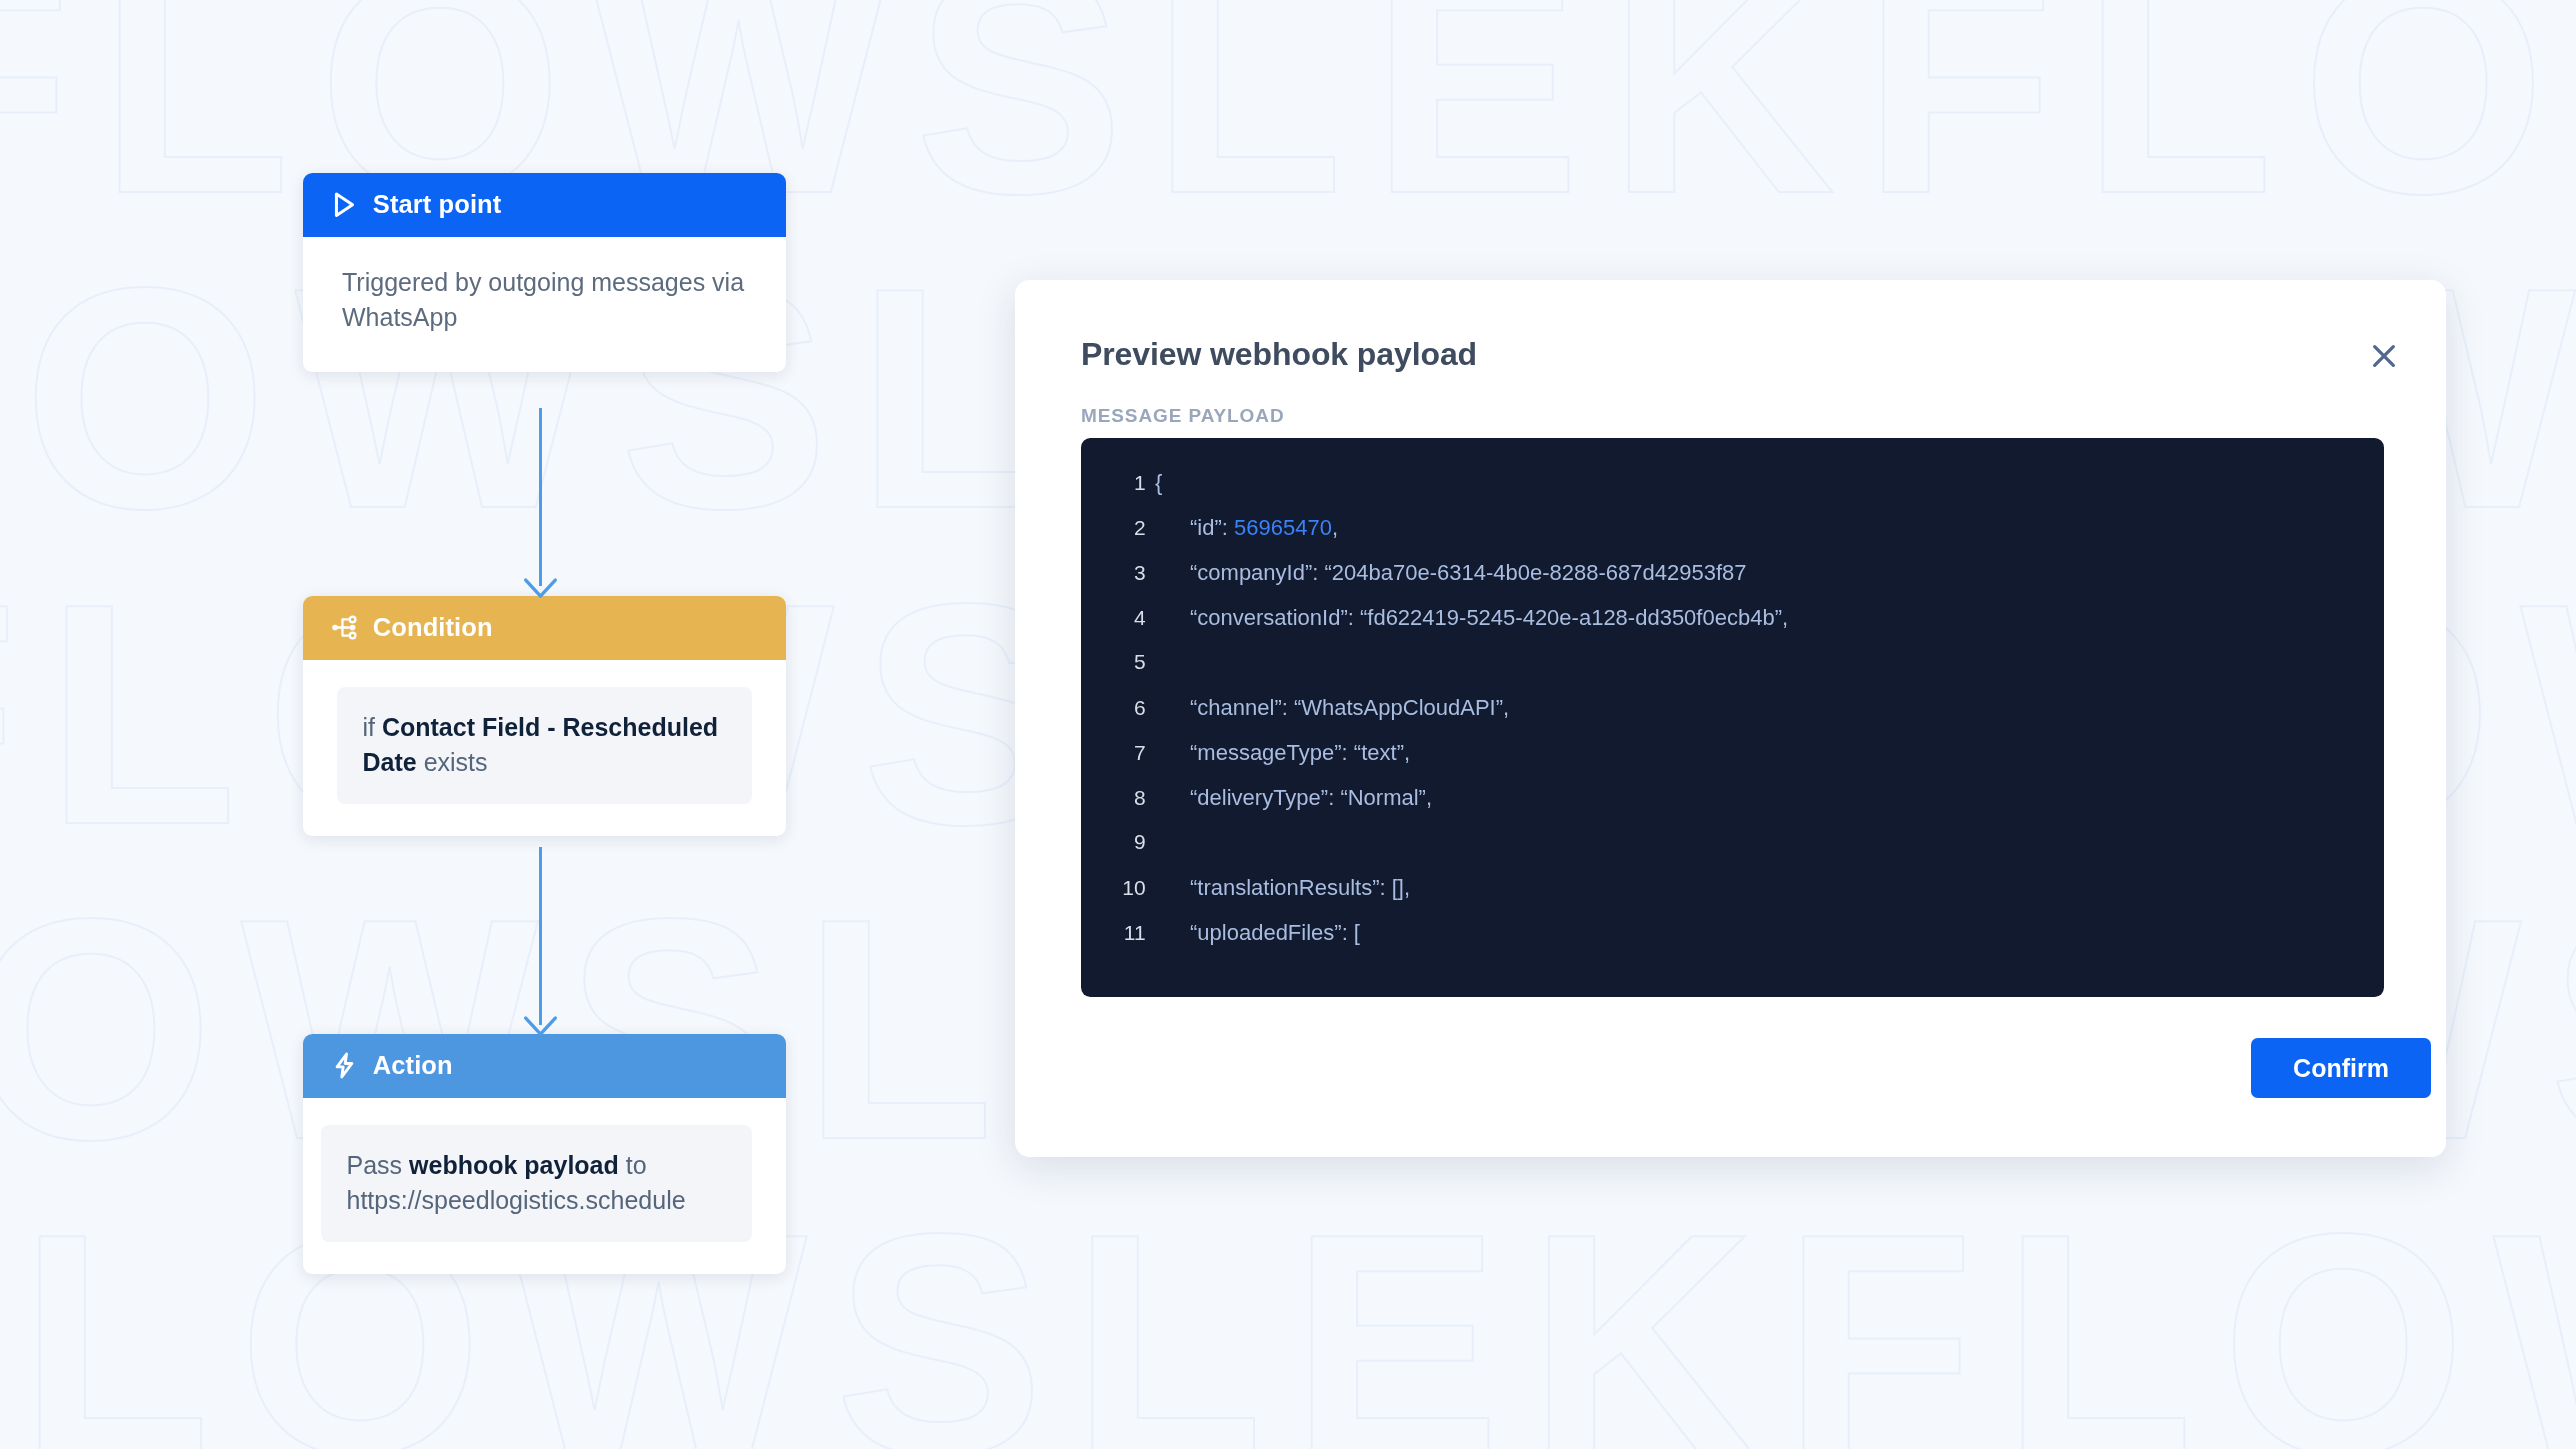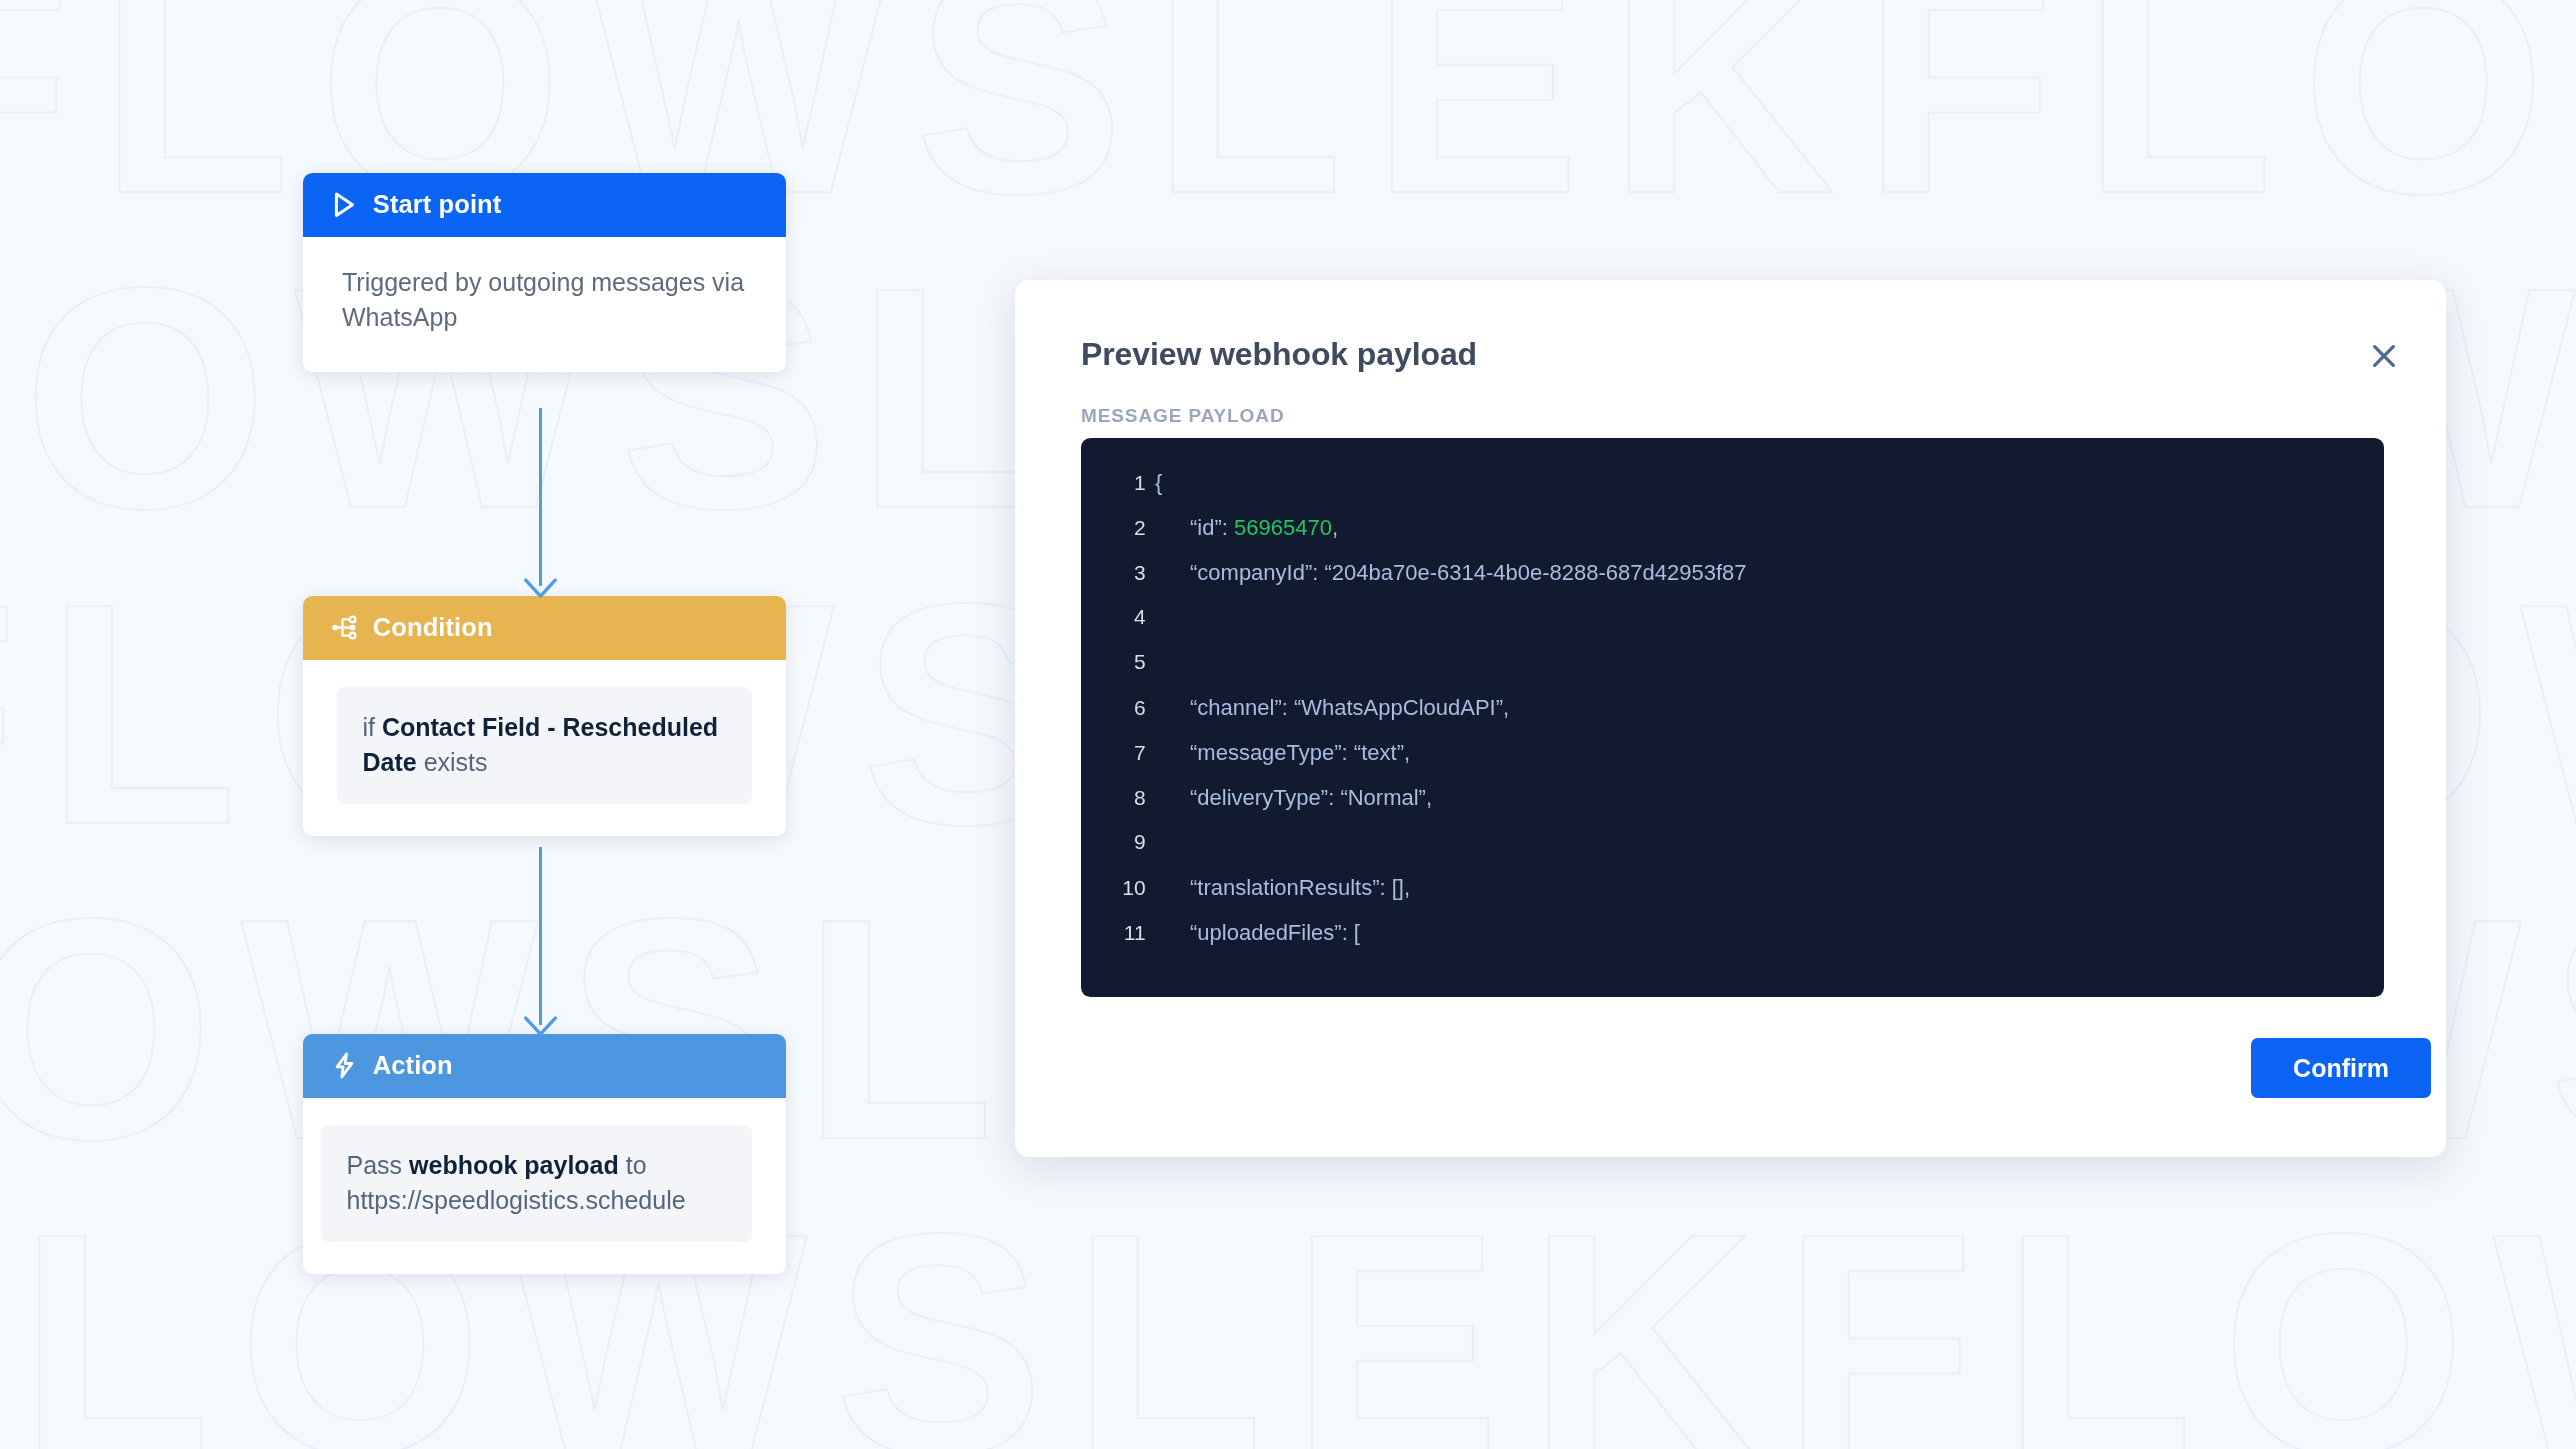--- a/index.html
+++ b/index.html
@@ -111,21 +111,21 @@
   }
   .ln {
     width:74px;
     flex:none;
     text-align:right;
     color:#d9dfe9;
     font-size:21px;
     padding-right:9.4px;
   }
   .code-text { color:#a9bde0; }
-  .code-text .hl { color:#22c55e; }
+  .code-text .hl { color:#3b82f6; }
   .code-indent { display:inline-block; width:35px; }
 
   #confirm-btn {
     position:absolute;
     left:1236px; top:758px;
     width:180px; height:60px;
     background:#0b64f4;
     color:#ffffff;
     border:none; border-radius:6.7px;
     font-family:"Liberation Sans", sans-serif;
@@ -228,21 +228,21 @@
     </svg>
   </button>
 
   <div id="payload-label">MESSAGE PAYLOAD</div>
 
   <div id="code-block">
 
   <div class="code-line"><span class="ln">1</span><span class="code-text">{</span></div>
       <div class="code-line"><span class="ln">2</span><span class="code-text"><span class="code-indent"></span>“id”: <span class="hl">56965470</span>,</span></div>
       <div class="code-line"><span class="ln">3</span><span class="code-text"><span class="code-indent"></span>“companyId”: “204ba70e-6314-4b0e-8288-687d42953f87</span></div>
-      <div class="code-line"><span class="ln">4</span></div>
+      <div class="code-line"><span class="ln">4</span><span class="code-text"><span class="code-indent"></span>“conversationId”: “fd622419-5245-420e-a128-dd350f0ecb4b”,</span></div>
       <div class="code-line"><span class="ln">5</span></div>
       <div class="code-line"><span class="ln">6</span><span class="code-text"><span class="code-indent"></span>“channel”: “WhatsAppCloudAPI”,</span></div>
       <div class="code-line"><span class="ln">7</span><span class="code-text"><span class="code-indent"></span>“messageType”: “text”,</span></div>
       <div class="code-line"><span class="ln">8</span><span class="code-text"><span class="code-indent"></span>“deliveryType”: “Normal”,</span></div>
       <div class="code-line"><span class="ln">9</span></div>
       <div class="code-line"><span class="ln">10</span><span class="code-text"><span class="code-indent"></span>“translationResults”: [],</span></div>
       <div class="code-line"><span class="ln">11</span><span class="code-text"><span class="code-indent"></span>“uploadedFiles”: [</span></div>
     </div>
 
   <button id="confirm-btn">Confirm</button>

